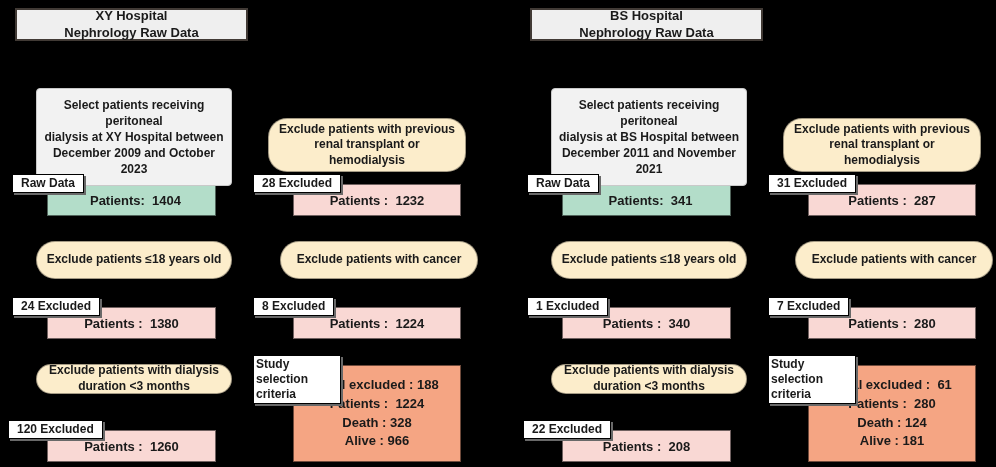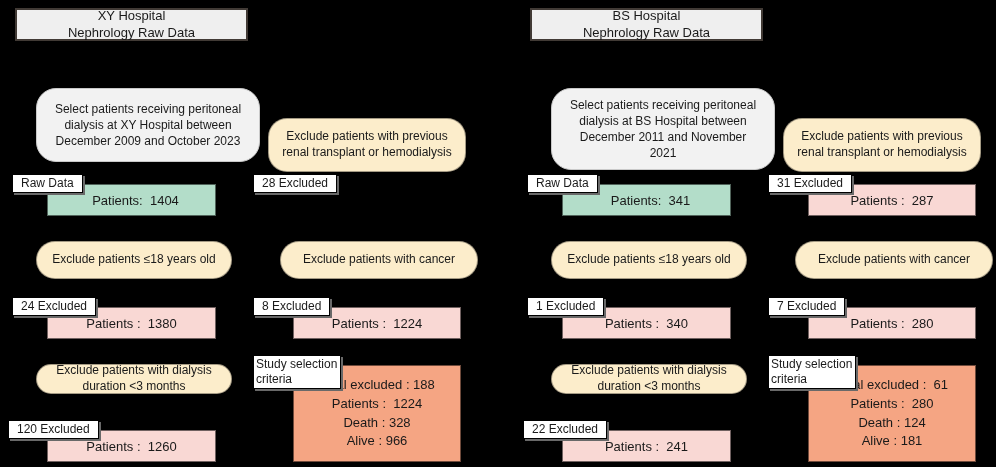--- a/index.html
+++ b/index.html
@@ -1,36 +1,36 @@
 <!DOCTYPE html>
 <html style="--bg: #000000; --header-fill: #efefef; --header-border: #413a35; --select-fill: #f2f2f2; --exclude-fill: #fcedcb; --raw-fill: #b3ddc9; --patients-fill: #f9d8d4; --summary-fill: #f5a583; --label-fill: #ffffff; --label-border: #000000;"><head>
 <meta charset="utf-8">
 <style>
   html,body{margin:0;padding:0;background:#000;}
   #stage{
     position:relative;width:996px;height:467px;overflow:hidden;
     background:var(--bg,#000);
     font-family:"Liberation Sans",sans-serif;color:#1a1a1a;
   }
-  .panel{position:absolute;top:0;width:481px;height:467px;}
+  .panel{position:absolute;top:0;width:481px;height:467px;font-weight:bold;}
   .panel-xy{left:0;}
   .panel-bs{left:515px;}
 
   .node{position:absolute;box-sizing:border-box;display:flex;align-items:center;justify-content:center;text-align:center;}
 
   .header{
     left:15px;top:8px;width:233px;height:33px;
     background:var(--header-fill,#efefef);
     border:2px solid var(--header-border,#413a35);
     font-size:13px;line-height:1.25;white-space:pre-line;z-index:2;
   }
   .select{
-    left:36px;top:88px;width:224px;min-height:74px;
+    left:36px;top:88px;width:196px;min-height:74px;
     background:var(--select-fill,#f2f2f2);
-    border:1px solid #c9c9c9;border-radius:20px;
+    border:1px solid #c9c9c9;border-radius:4px;
     font-size:12px;line-height:1.34;white-space:pre-line;padding:8px 6px;z-index:2;
   }
   .stadium{
     background:var(--exclude-fill,#fcedcb);
     border:1px solid rgba(0,0,0,0.35);border-radius:19px;
     font-size:12px;line-height:1.3;white-space:pre-line;padding:4px 8px;z-index:2;
   }
   .s1{left:268px;top:118px;width:198px;height:54px;}
   .s2{left:36px;top:241px;width:196px;height:38px;}
   .s3{left:280px;top:241px;width:198px;height:38px;}
@@ -78,20 +78,21 @@
     <div class="node select">Select patients receiving peritoneal
 dialysis at XY Hospital between
 December 2009 and October 2023</div>
 
     <div class="side-label raw-lbl">Raw Data</div>
     <div class="node valbox green">Patients:  1404</div>
 
     <div class="node stadium s1">Exclude patients with previous
 renal transplant or hemodialysis</div>
     <div class="side-label l1">28 Excluded</div>
+    <div class="node valbox v1">Patients :  1232</div>
 
     <div class="node stadium s2">Exclude patients ≤18 years old</div>
     <div class="side-label l2">24 Excluded</div>
     <div class="node valbox v2">Patients :  1380</div>
 
     <div class="node stadium s3">Exclude patients with cancer</div>
     <div class="side-label l3">8 Excluded</div>
     <div class="node valbox v3">Patients :  1224</div>
 
     <div class="node stadium s4">Exclude patients with dialysis
@@ -126,21 +127,21 @@
     <div class="side-label l2">1 Excluded</div>
     <div class="node valbox v2">Patients :  340</div>
 
     <div class="node stadium s3">Exclude patients with cancer</div>
     <div class="side-label l3">7 Excluded</div>
     <div class="node valbox v3">Patients :  280</div>
 
     <div class="node stadium s4">Exclude patients with dialysis
 duration &lt;3 months</div>
     <div class="side-label l4">22 Excluded</div>
-    <div class="node valbox v4">Patients :  241</div>
+    <div class="node valbox v4">Patients :  208</div>
 
     <div class="side-label sum-lbl">Study selection criteria</div>
     <div class="node sum-box">Total excluded :  61
 Patients :  280
 Death : 124
 Alive : 181</div>
   </div>
 
 </div>
 

